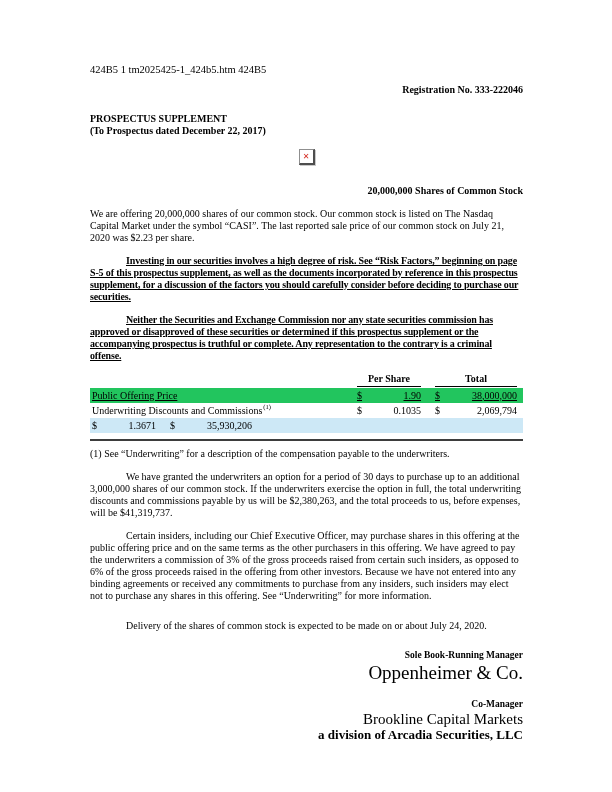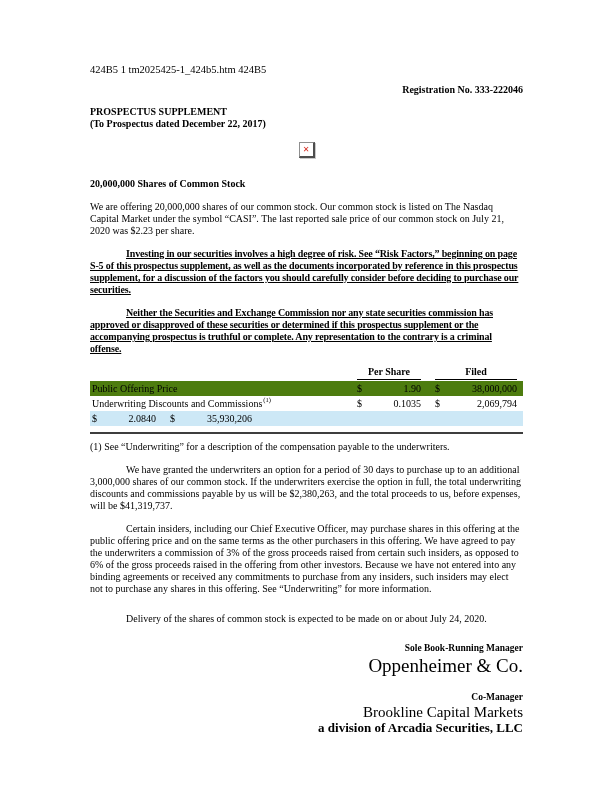--- a/index.html
+++ b/index.html
@@ -5,31 +5,31 @@
   html,body{margin:0;padding:0;background:#ffffff;}
   body{width:612px;height:792px;overflow:hidden;
        font-family:"Liberation Serif","DejaVu Serif",serif;
        color:#000;font-size:10px;line-height:1.2;}
   .page{position:relative;width:612px;height:680px;background:#fff;
         padding:64px 89px 0 90px;box-sizing:border-box;}
 
   
   .doc-line{font-size:10.5px;}
   .filed-block{text-align:right;font-weight:bold;margin-top:7px;line-height:1.15;}
-  .prospectus-block{font-weight:bold;margin-top:11px;line-height:1.15;}
+  .prospectus-block{font-weight:bold;margin-top:18px;line-height:1.15;}
 
   
   .icon-row{text-align:center;margin-top:13px;}
   .img-placeholder{display:inline-block;width:13px;height:13px;background:#fff;
         border:1px solid #8f8f8f;border-right:2px solid #4d4d4d;border-bottom:2px solid #4d4d4d;
         box-shadow:1px 1px 0 #c9c9c9;text-align:center;vertical-align:middle;}
   .img-placeholder .red-x{color:#d42a20;font-size:8px;font-weight:bold;line-height:13px;
         font-family:"DejaVu Sans",sans-serif;display:block;}
 
-  .offer-title{text-align:left;font-weight:bold;margin-top:20px;}
+  .offer-title{text-align:right;font-weight:bold;margin-top:20px;}
 
   p{margin:0;}
   .para{margin-top:11px;}
   .indent{text-indent:36px;}
   .bold-para{font-weight:bold;letter-spacing:-0.15px;text-decoration:underline;}
 
   
   .offer-table{margin-top:11px;}
   .t-row{display:flex;align-items:baseline;padding:1.5px 2px 1.5px 2px;}
   .t-label-cell{flex:1;}
@@ -81,25 +81,25 @@
 
   <p class="para indent bold-para">Investing in our securities involves a high degree of risk. See “Risk Factors,” beginning on page S-5 of this prospectus supplement, as well as the documents incorporated by reference in this prospectus supplement, for a discussion of the factors you should carefully consider before deciding to purchase our securities.</p>
 
   <p class="para indent bold-para">Neither the Securities and Exchange Commission nor any state securities commission has approved or disapproved of these securities or determined if this prospectus supplement or the accompanying prospectus is truthful or complete. Any representation to the contrary is a criminal offense.</p>
 
   <div class="offer-table">
     <div class="t-header-row">
       <div class="t-label-cell"></div>
       <div class="t-num-cell t-head">Per Share</div>
       <div class="t-colgap"></div>
-      <div class="t-num-cell2 t-head">Filed</div>
+      <div class="t-num-cell2 t-head">Total</div>
       <div class="t-endgap"></div>
     </div>
 
-    <div class="t-row" style="background-color: #4d7c0f;">
+    <div class="t-row" style="background-color: #22c55e; text-decoration: underline;">
       <div class="t-label-cell"><span>Public Offering Price</span><sup class="fn"></sup></div>
       <div class="t-num-cell">
           <span class="cur">$</span>
           <span class="val">1.90</span>
         </div>
       <div class="t-colgap"></div>
       <div class="t-num-cell2">
           <span class="cur">$</span>
           <span class="val">38,000,000</span>
         </div>
@@ -116,21 +116,21 @@
       <div class="t-num-cell2">
           <span class="cur">$</span>
           <span class="val">2,069,794</span>
         </div>
       <div class="t-endgap"></div>
     </div>
 
     <div class="t-row" style="background-color: rgb(205, 232, 246);">
       <div class="t-num-cell">
           <span class="cur">$</span>
-          <span class="val">2.0840</span>
+          <span class="val">1.3671</span>
         </div>
       <div class="t-colgap"></div>
       <div class="t-num-cell2">
           <span class="cur">$</span>
           <span class="val">35,930,206</span>
         </div>
       <div class="t-endgap"></div>
     </div>
   </div>
 

